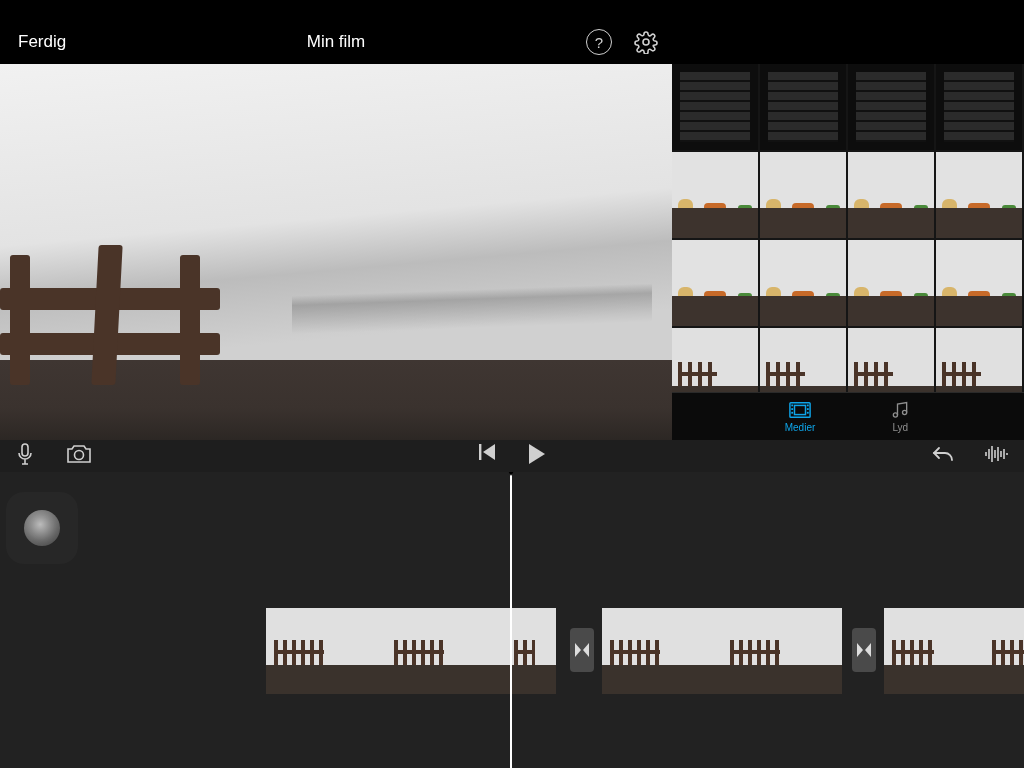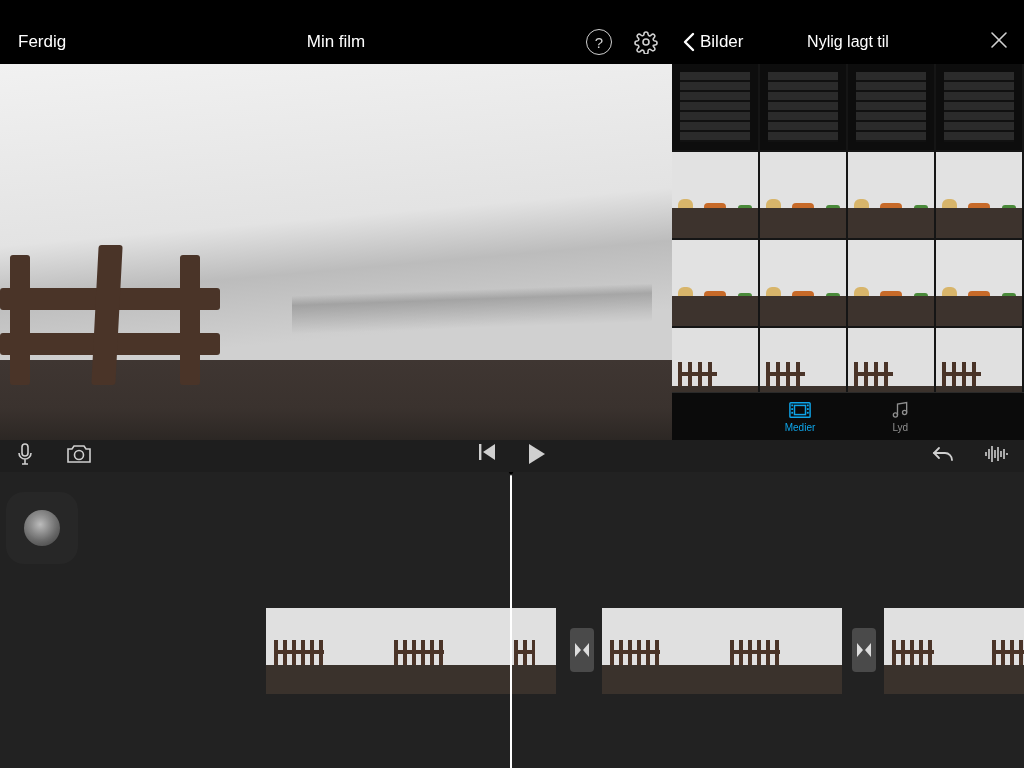--- a/index.html
+++ b/index.html
@@ -89,35 +89,20 @@
 
   <div class="top">
     <div class="top-left">
       <div class="done-btn">Ferdig</div>
       <div class="title">Min film</div>
       <div class="help-btn">?</div>
       <div class="gear-btn">
         <svg viewBox="0 0 24 24" fill="none" stroke="currentColor" stroke-width="1.6">
             <circle cx="12" cy="12" r="3"></circle>
             <path d="M19.4 15a1.7 1.7 0 0 0 .34 1.87l.6.6a2 2 0 1 1-2.83 2.83l-.6-.6a1.7 1.7 0 0 0-1.87-.34 1.7 1.7 0 0 0-1 1.55V22a2 2 0 1 1-4 0v-.1a1.7 1.7 0 0 0-1-1.55 1.7 1.7 0 0 0-1.87.34l-.6.6A2 2 0 1 1 3.74 18.5l.6-.6A1.7 1.7 0 0 0 4.68 16a1.7 1.7 0 0 0-1.55-1H3a2 2 0 1 1 0-4h.1a1.7 1.7 0 0 0 1.55-1 1.7 1.7 0 0 0-.34-1.87l-.6-.6A2 2 0 1 1 6.54 4.7l.6.6A1.7 1.7 0 0 0 9 5.64a1.7 1.7 0 0 0 1-1.55V4a2 2 0 1 1 4 0v.1a1.7 1.7 0 0 0 1 1.55 1.7 1.7 0 0 0 1.87-.34l.6-.6a2 2 0 1 1 2.83 2.83l-.6.6A1.7 1.7 0 0 0 19.36 10a1.7 1.7 0 0 0 1.55 1H21a2 2 0 1 1 0 4h-.1a1.7 1.7 0 0 0-1.55 1z"></path>
-          </svg>
-      </div>
-    </div>
-    <div class="top-right">
-      <div class="back-btn">
-        <svg viewBox="0 0 12 20" fill="none" stroke="currentColor" stroke-width="2.4" stroke-linecap="round" stroke-linejoin="round">
-            <polyline points="10 2 2 10 10 18"></polyline>
-          </svg>
-        <span>Bilder</span>
-      </div>
-      <div class="title">Nylig lagt til</div>
-      <div class="close-btn">
-        <svg width="18" height="18" viewBox="0 0 18 18" stroke="currentColor" stroke-width="1.6" stroke-linecap="round">
-            <line x1="2" y1="2" x2="16" y2="16"></line>
-            <line x1="16" y1="2" x2="2" y2="16"></line>
           </svg>
       </div>
     </div>
   </div>
 
   <div class="mid">
     <div class="preview">
       <div class="back-sheet"></div>
       <div class="curl"></div>
       <div class="tabletop"></div>

